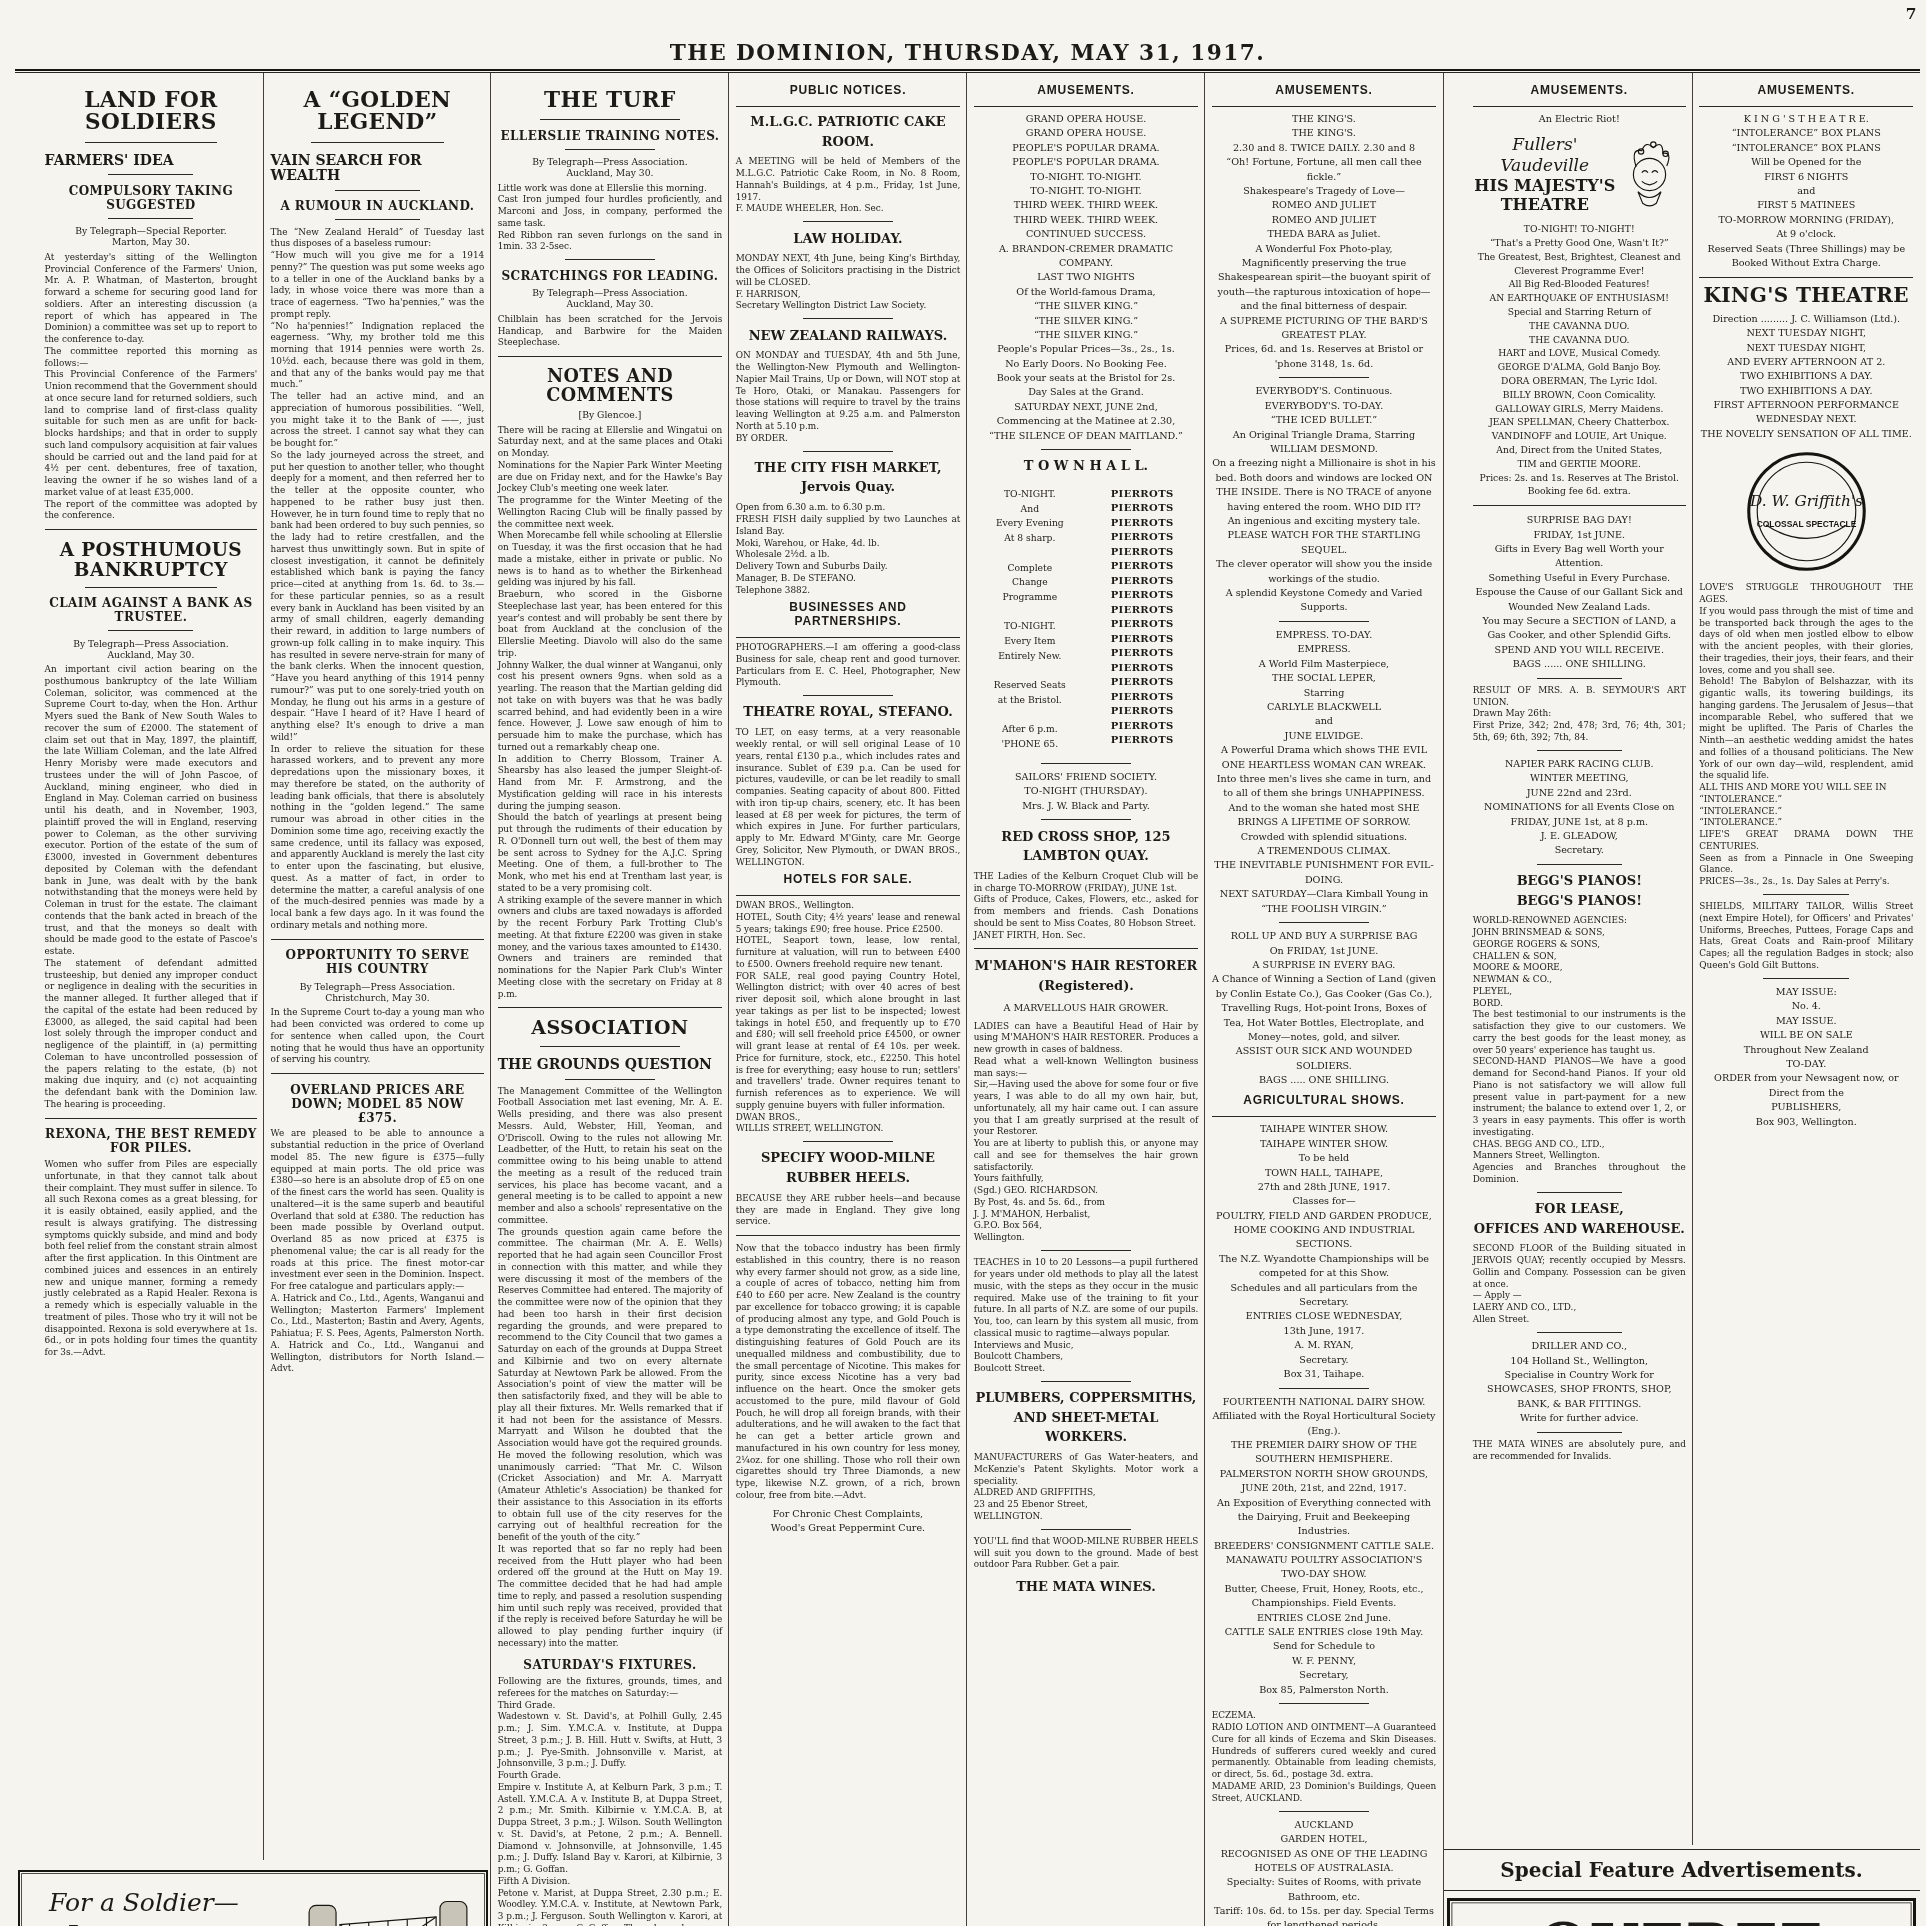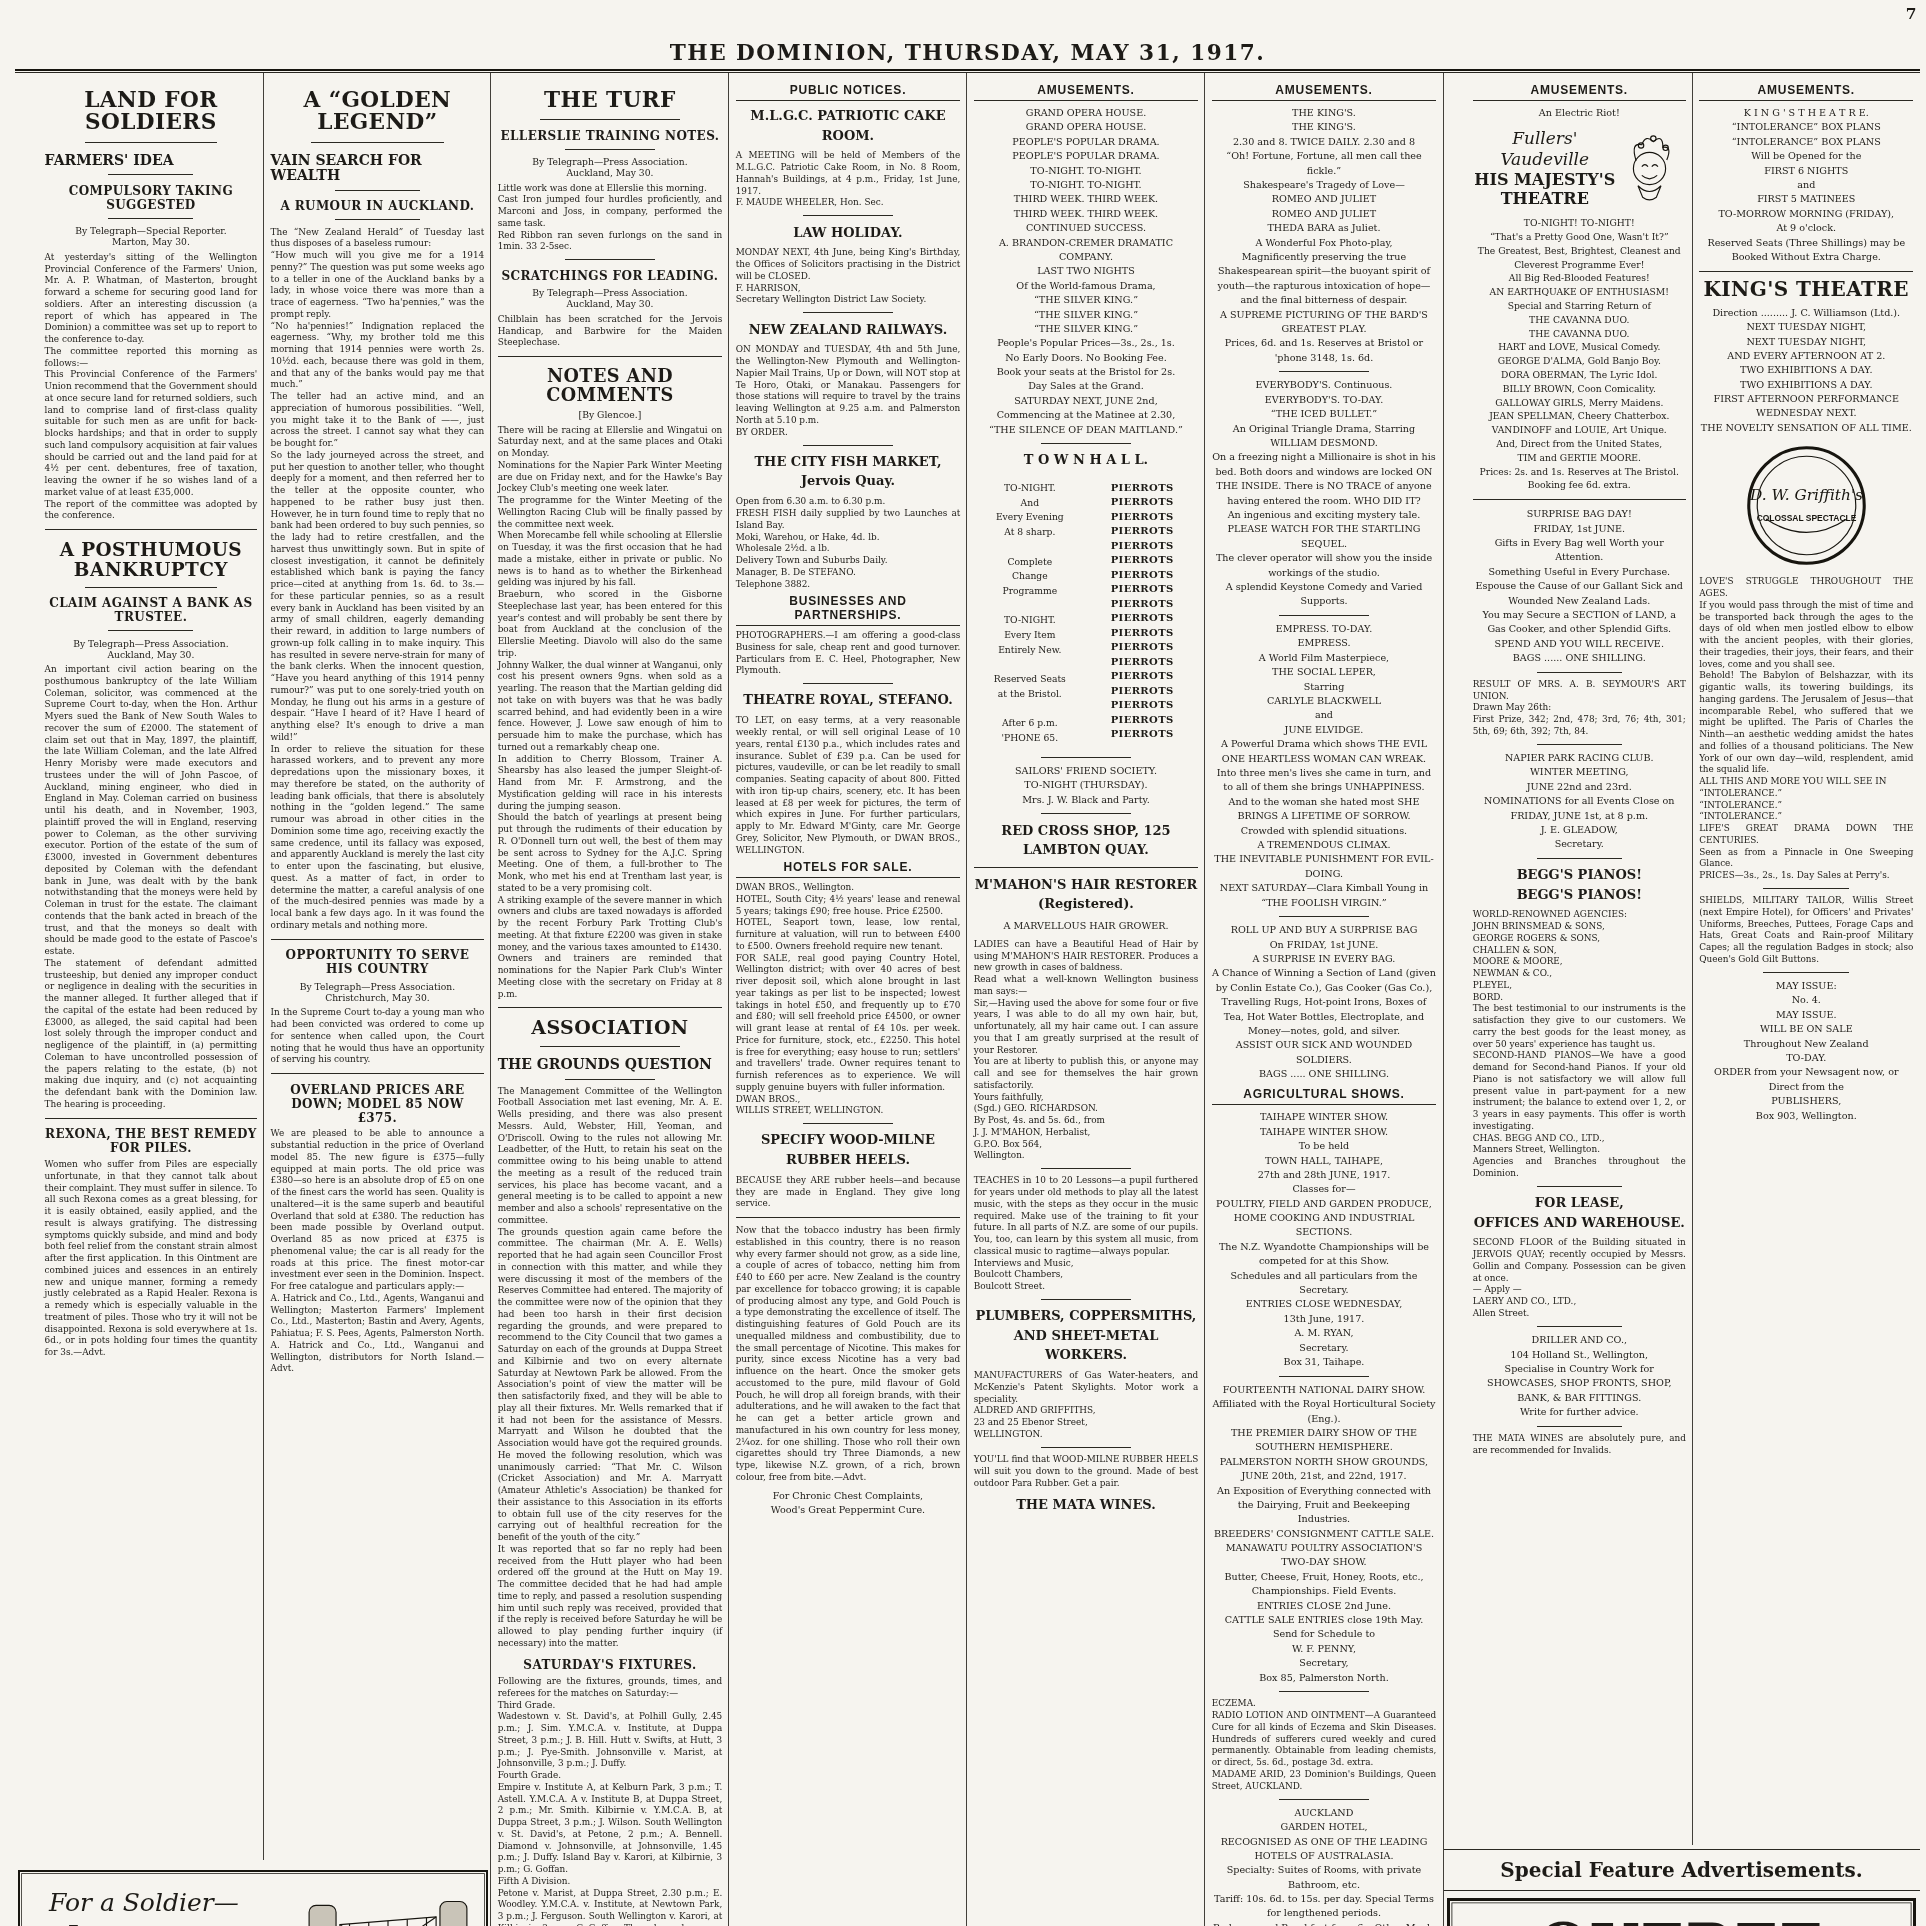--- a/index.html
+++ b/index.html
@@ -26,21 +26,21 @@
   .colgroup .upper{display:flex;flex:0 0 auto;margin-left:23px;}
   .colgroup .upper .col{flex:0 0 50%;}
   .col:last-child,.colgroup:last-child{border-right:none;}
   .cg-left .upper{height:1787px;}
   .cg-right .upper{height:1772px;}
   
   .h1{font-size:21.6px;font-weight:bold;text-align:center;letter-spacing:0.4px;margin:10px 0 3.9px;line-height:1.05;}
   .h2{font-size:14px;font-weight:bold;margin:10px 0 3.9px;line-height:1.1;}
   .h3{font-size:12px;font-weight:bold;text-align:center;margin:8.5px 0 3.1px;letter-spacing:0.4px;}
   .colhead{font-family:"Liberation Sans",sans-serif;font-size:12px;font-weight:bold;text-align:center;
-    letter-spacing:0.8px;margin:3.9px 0 3.1px;border-bottom:0.8px solid #2a2822;padding-bottom:3px;}
+    letter-spacing:0.8px;margin:3.9px 0 3.1px;border-bottom:0.8px solid #2a2822;padding-bottom:9px;}
   .byline{font-size:9.2px;text-align:center;margin:4.6px 0;white-space:pre-line;}
   .body{font-size:8.9px;line-height:1.32;text-align:justify;white-space:pre-line;margin:3.9px 0;}
   .center{font-size:9.6px;line-height:1.5;text-align:center;white-space:pre-line;margin:5.4px 0;}
   .big{font-size:13px;font-weight:bold;}
   .rule{border:none;border-top:0.8px solid #2a2822;width:40%;margin:6.2px auto;}
   .rule-orn{position:relative;border:none;border-top:0.8px solid #2a2822;width:62%;margin:7.7px auto;}
   .rule-orn:after{content:"\2666";position:absolute;left:50%;top:-6.2px;transform:translateX(-50%);
     background:#f6f4ef;padding:0 3.1px;font-size:8.5px;}
   .sect-rule{border:none;border-top:1.2px double #2a2822;margin:7px 0;}
   
@@ -308,20 +308,23 @@
 PIERROTS
 PIERROTS
 PIERROTS</div>
       </div>
       <hr class="rule">
       <div class="center">SAILORS' FRIEND SOCIETY.
 TO-NIGHT (THURSDAY).
 Mrs. J. W. Black and Party.</div>
       <hr class="rule">
       <div class="center big">RED CROSS SHOP, 125 LAMBTON QUAY.</div>
+      <div class="body">THE Ladies of the Kelburn Croquet Club will be in charge TO-MORROW (FRIDAY), JUNE 1st.
+Gifts of Produce, Cakes, Flowers, etc., asked for from members and friends. Cash Donations should be sent to Miss Coates, 80 Hobson Street.
+JANET FIRTH, Hon. Sec.</div>
       <hr class="sect-rule">
       <div class="center big">M'MAHON'S HAIR RESTORER
 (Registered).</div>
       <div class="center">A MARVELLOUS HAIR GROWER.</div>
       <div class="body">LADIES can have a Beautiful Head of Hair by using M'MAHON'S HAIR RESTORER. Produces a new growth in cases of baldness.
 Read what a well-known Wellington business man says:—
 Sir,—Having used the above for some four or five years, I was able to do all my own hair, but, unfortunately, all my hair came out. I can assure you that I am greatly surprised at the result of your Restorer.
 You are at liberty to publish this, or anyone may call and see for themselves the hair grown satisfactorily.
 Yours faithfully,
 (Sgd.) GEO. RICHARDSON.

